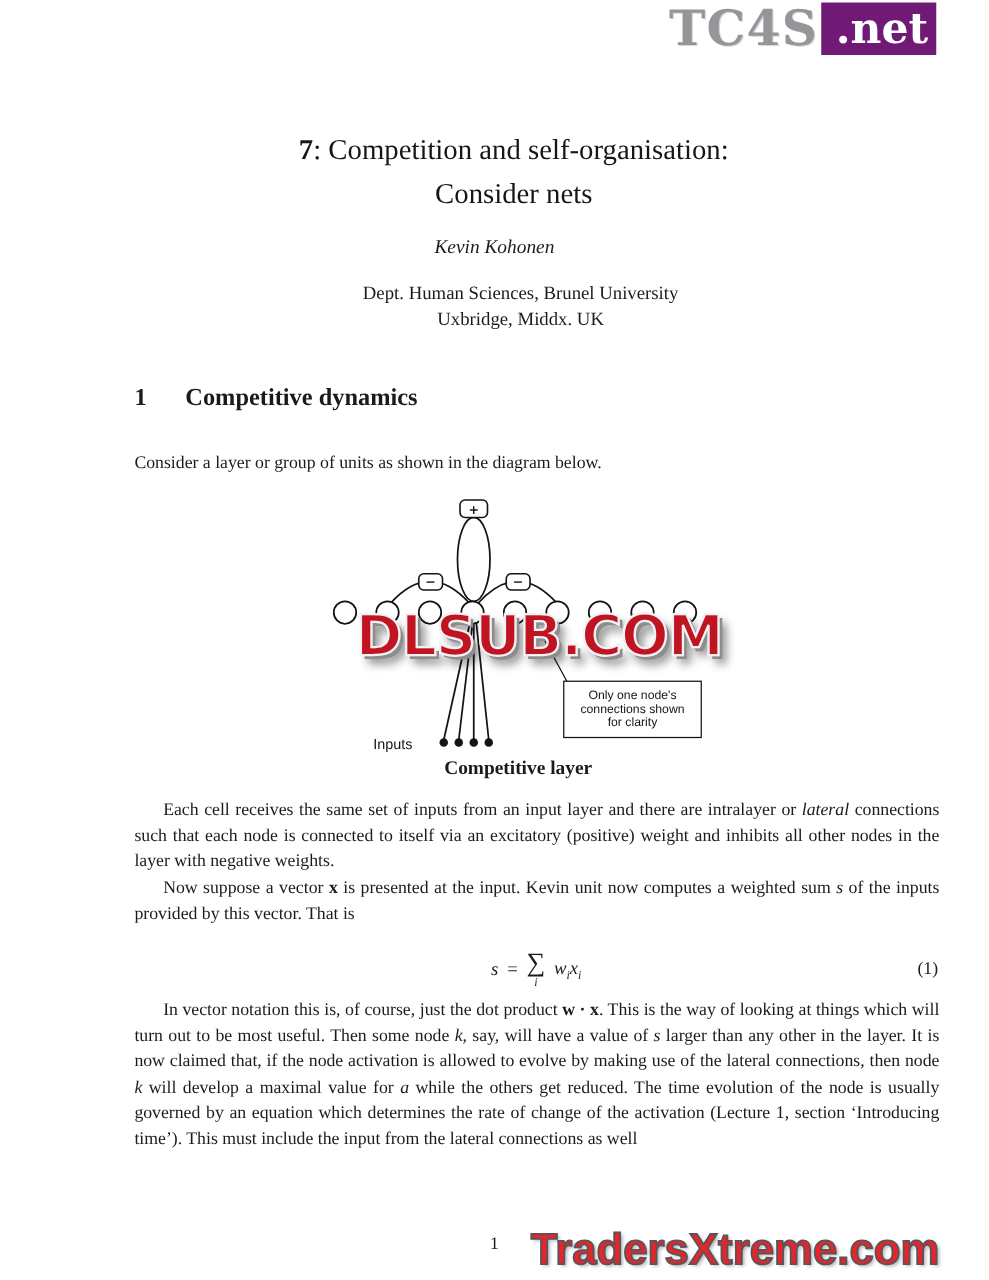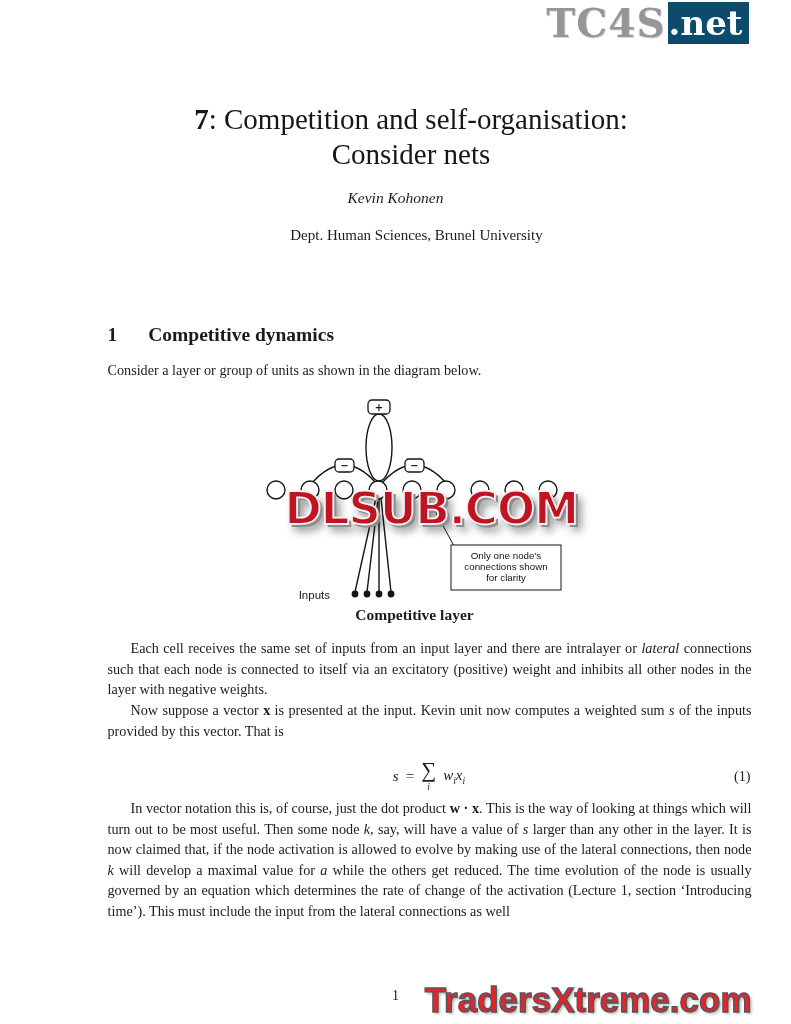--- a/index.html
+++ b/index.html
@@ -5,31 +5,31 @@
   * { margin:0; padding:0; box-sizing:border-box; }
   html,body { background:#ffffff; }
   .page { position:relative; width:724px; height:1024px; margin:0 auto; background:#ffffff;
           font-family:"Liberation Serif","DejaVu Serif",serif; color:#1b1b1b; overflow:hidden;text-decoration:underline; }
 
   
   .wm-top { position:absolute; top:2px; right:9px; display:flex; align-items:flex-start;
             font-family:"DejaVu Serif",serif; font-weight:bold; z-index:6; }
   .wm-top-main { font-size:39px; line-height:42px; color:#96969a; letter-spacing:1px;
                  text-shadow:1px 1px 0 #d8d8d8; }
-  .wm-top-net { font-size:34px; line-height:38px; color:#ffffff; background:#0c4a6e;
-                padding:2px 6px 2px 1px; margin-left:2px; }
+  .wm-top-net { font-size:34px; line-height:38px; color:#ffffff; background:#701a75;
+                padding:2px 6px 2px 12px; margin-left:2px; }
 
   
   .title-block { position:absolute; top:102px; left:0; width:100%; text-align:center; }
-  .doc-title { font-size:29px; line-height:35px; color:#161616;margin-left:31px; }
+  .doc-title { font-size:23px; line-height:35px; color:#161616;margin-left:31px; }
   .bf { font-weight:bold; }
   .author { margin-top:16px; font-size:15.5px; font-style:italic; line-height:20px; }
   .affiliation { margin-top:17px; font-size:15px; line-height:21px;padding-left:42px; }
 
-  .section-heading { position:absolute; left:74px; top:324px; font-size:19.5px; font-weight:bold; }
+  .section-heading { position:absolute; left:74px; top:308px; font-size:19.5px; font-weight:bold; }
   .sec-num { display:inline-block; margin-right:31px; }
 
   
   .par { position:absolute; left:74px; width:644px; font-size:14.2px; line-height:20.6px;
          text-align:justify; color:#1b1b1b; }
   .par.indent { text-indent:23px; }
   #p1 { top:360px; }
   #p2 { top:638px; }
   #p3 { top:700px; }
   #p4 { top:798px; }
@@ -82,20 +82,21 @@
     <span class="wm-top-main">TC4S</span>
     <span class="wm-top-net">.net</span>
   </div>
 
   <div class="title-block">
     <div class="doc-title"><span class="bf">7</span><span>: Competition and self-organisation:</span></div>
     <div class="doc-title">Consider nets</div>
     <div class="author">Kevin Kohonen</div>
     <div class="affiliation">
       <div>Dept. Human Sciences, Brunel University</div>
+      <div>Uxbridge, Middx. UK</div>
     </div>
   </div>
 
   <div class="section-heading">
     <span class="sec-num">1</span><span>Competitive dynamics</span>
   </div>
 
   <p class="par" id="p1">Consider a layer or group of units as shown in the diagram below.</p>
 
   <svg class="figure-svg" viewBox="0 0 643 212">

